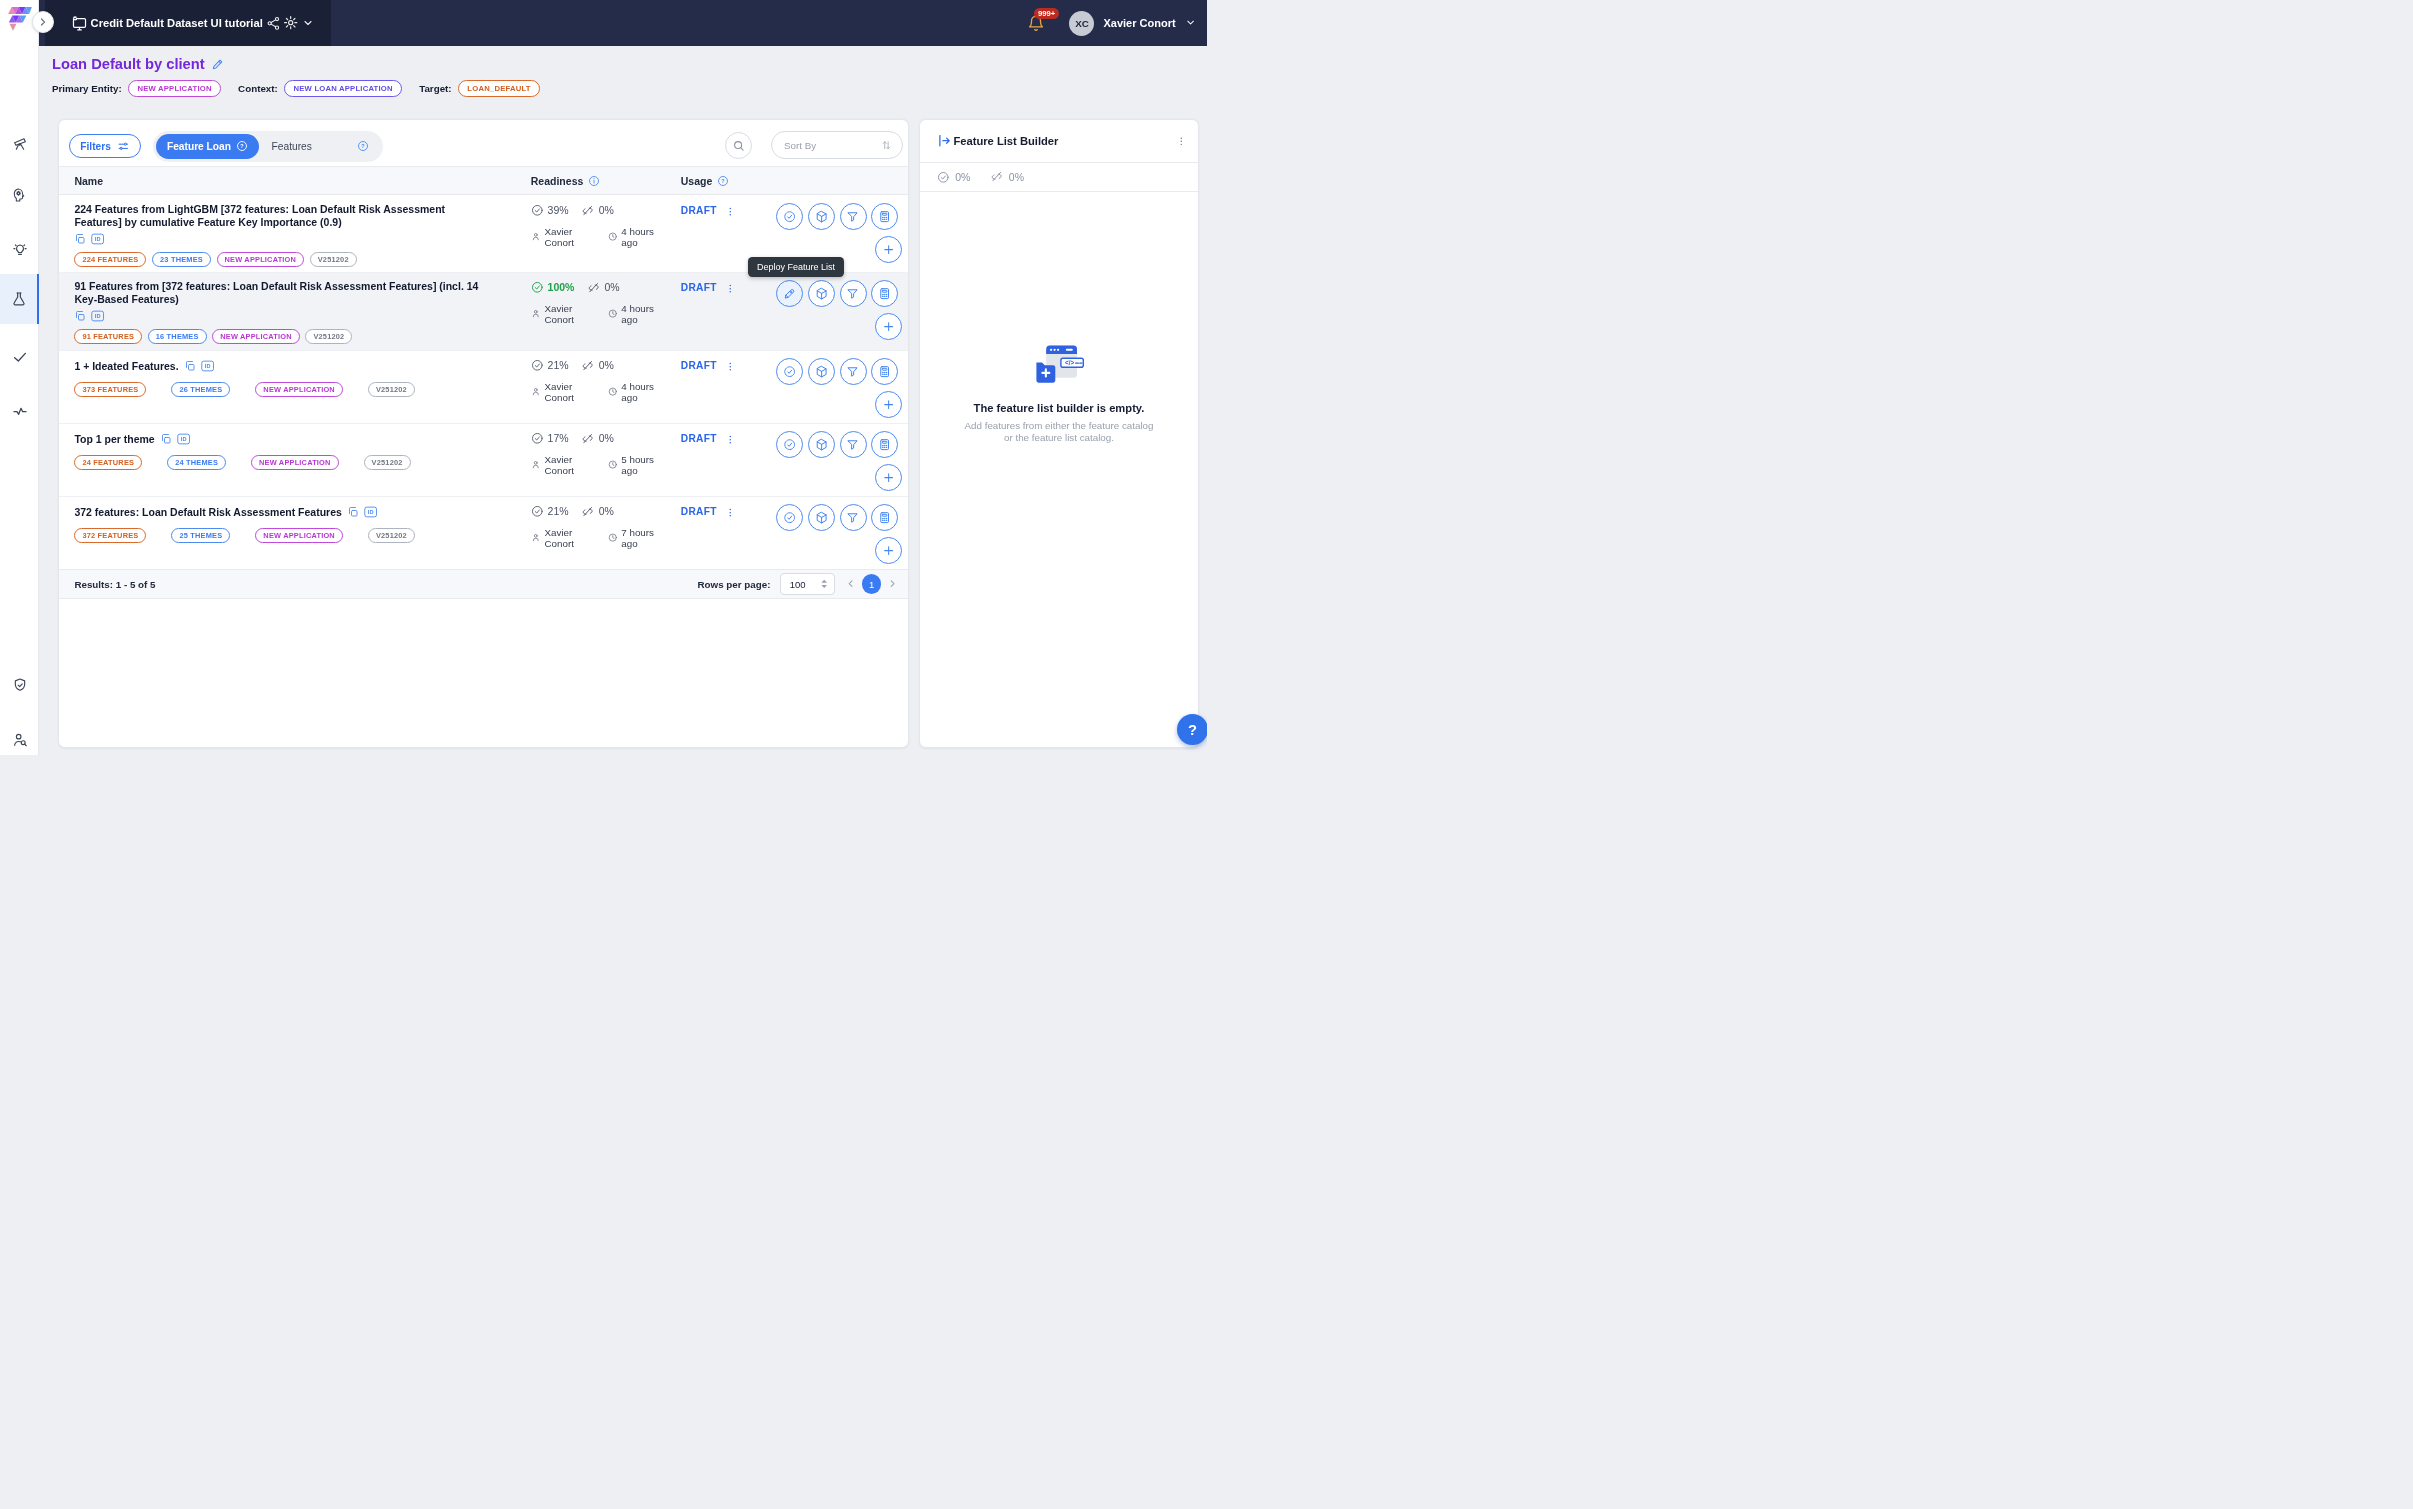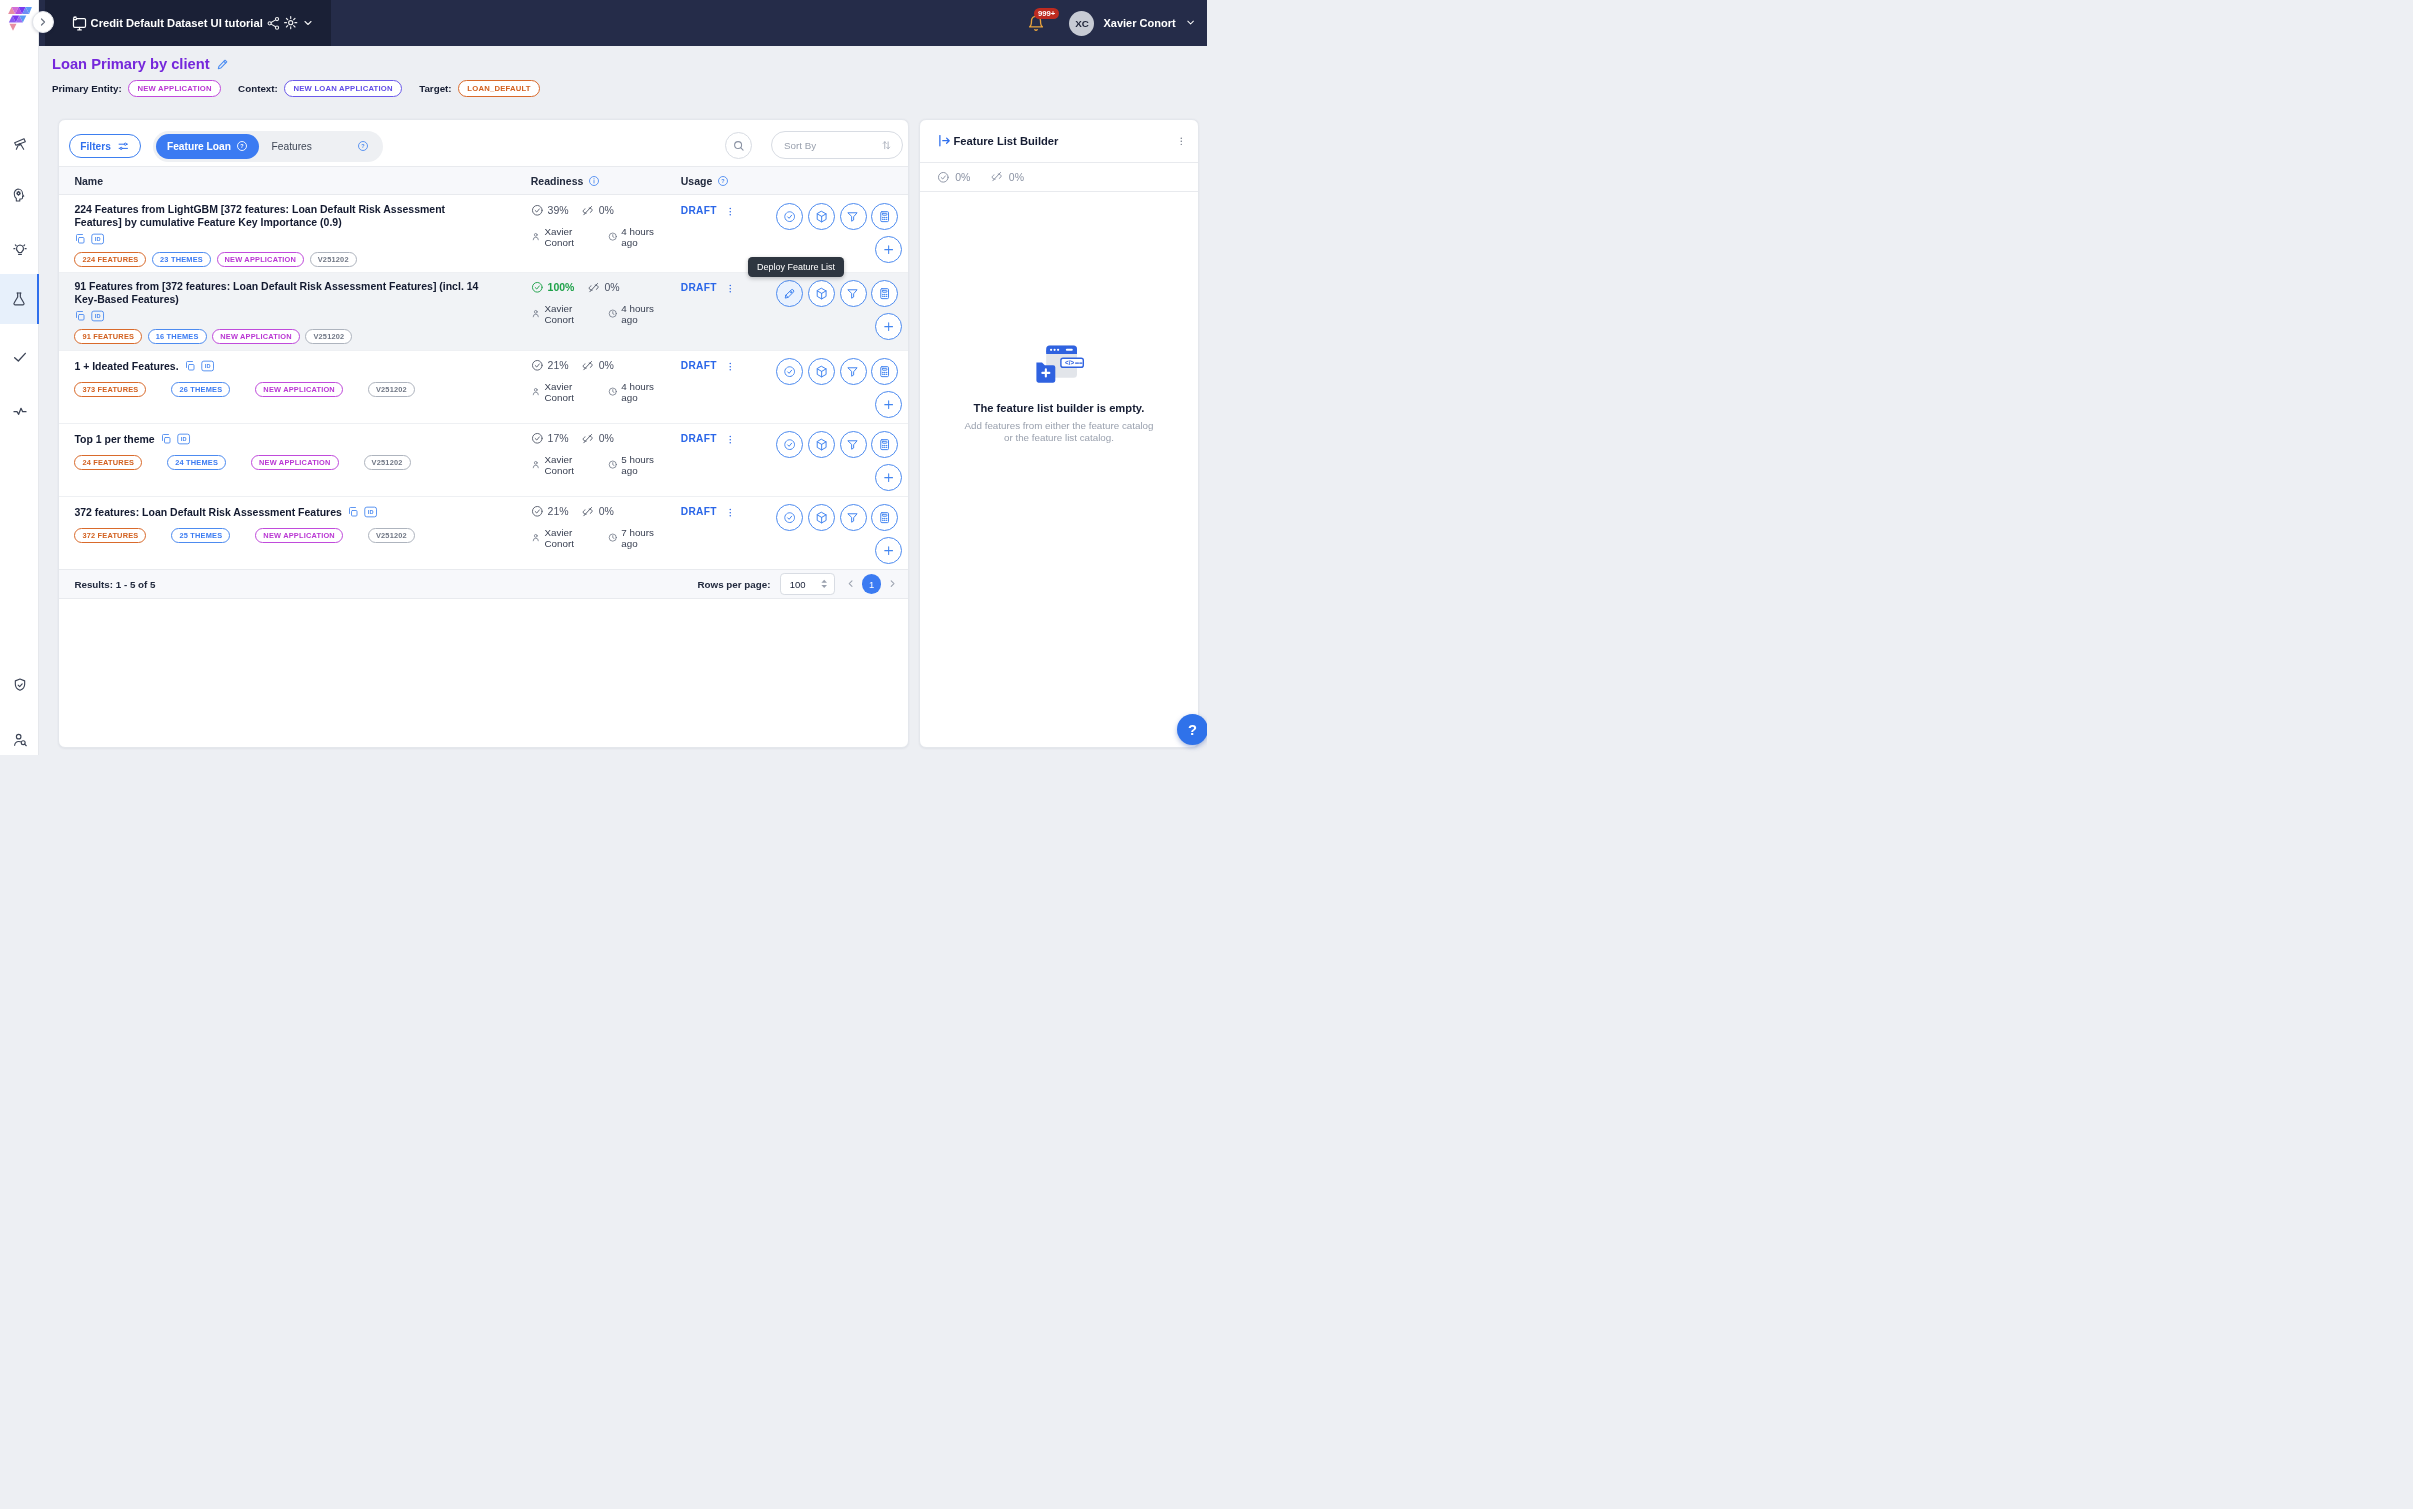--- a/index.html
+++ b/index.html
@@ -235,21 +235,21 @@
       </svg>
   </div>
 </div>
 <div class="collapse-btn">
   <svg width="12" height="12" viewBox="0 0 24 24" fill="none" stroke="currentColor" stroke-width="2.4" stroke-linecap="round" stroke-linejoin="round">
       <polyline points="9,6 15,12 9,18"></polyline>
     </svg>
 </div>
 
 <div class="page-title-row">
-  <span class="page-title">Loan Primary by client</span>
+  <span class="page-title">Loan Default by client</span>
   <svg class="edit-ic" width="14" height="14" viewBox="0 0 24 24" fill="none" stroke="currentColor" stroke-width="1.8" stroke-linecap="round" stroke-linejoin="round">
       <path d="M4 20l1-4L15.5 5.5l3 3L8 19l-4 1z"></path>
       <path d="M13.5 7.5l3 3"></path>
     </svg>
 </div>
 <div class="meta">
   <div class="meta-pair">
     <span class="meta-label">Primary Entity:</span>
     <span class="pill magenta">NEW APPLICATION</span>
   </div>

